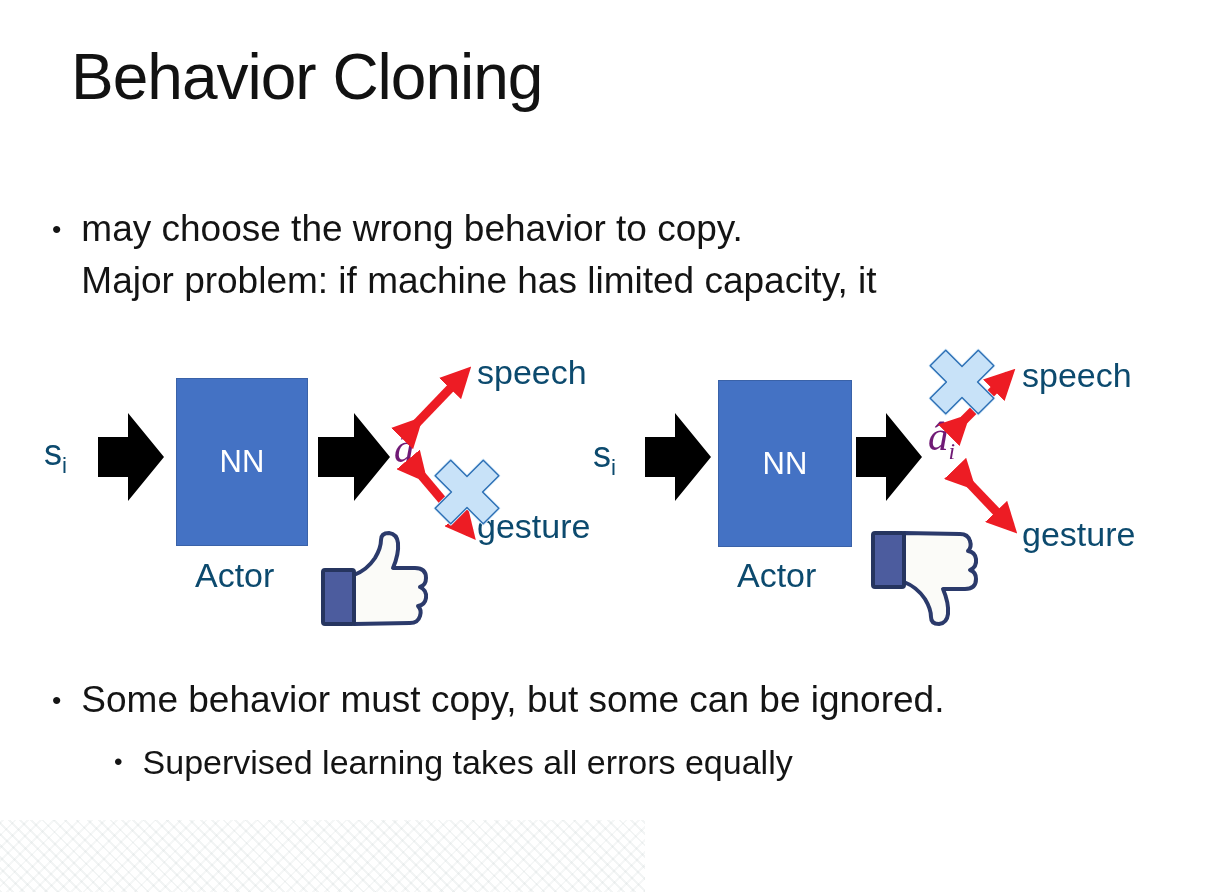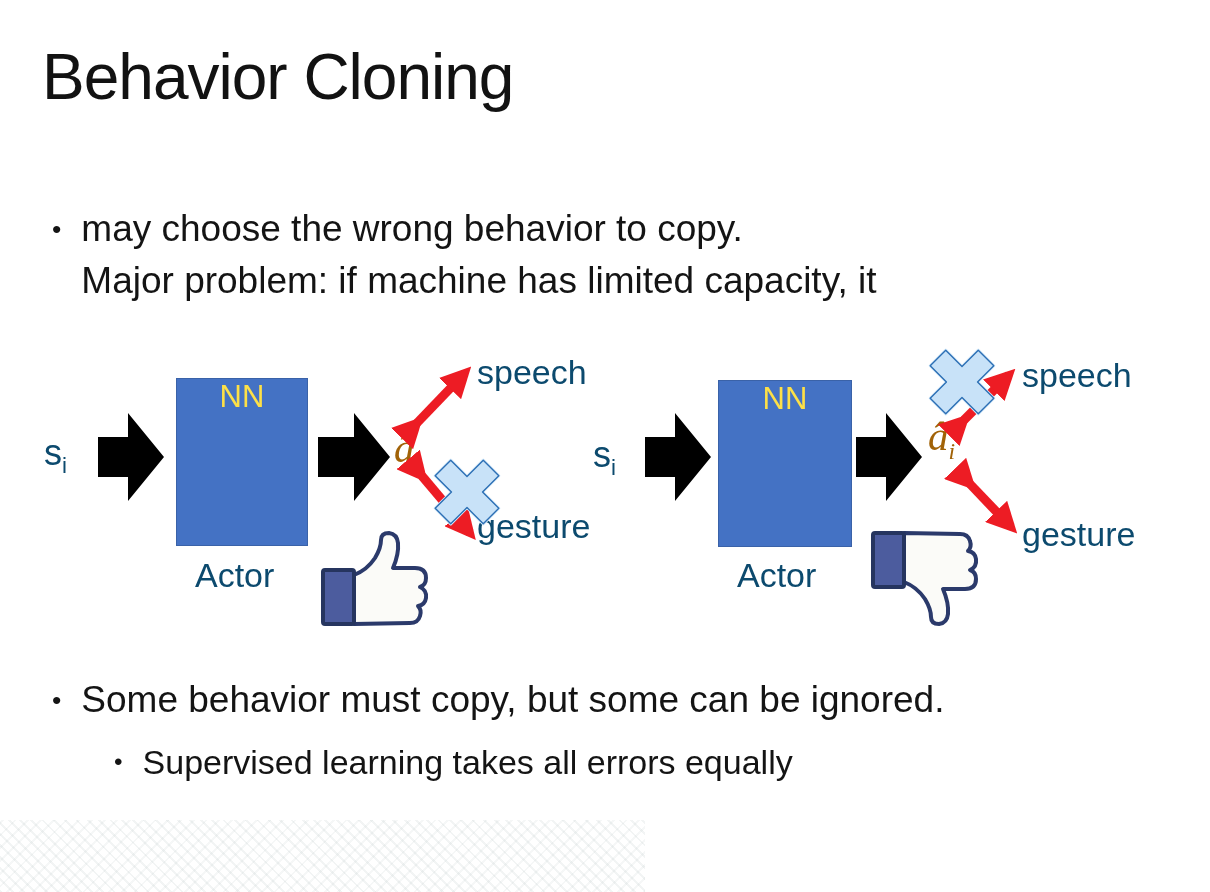--- a/index.html
+++ b/index.html
@@ -6,41 +6,41 @@
   .slide{
     position:relative;
     width:1210px;height:892px;
     background:#ffffff;
     overflow:hidden;
     font-family:"Liberation Sans", sans-serif;
     color:#141414;
   }
   .abs{position:absolute;}
   .title{
-    left:42px;top:40px;
+    left:71px;top:40px;
     font-size:64px;font-weight:400;letter-spacing:-1px;
     color:#121212;
   }
   .bullet{display:flex;align-items:flex-start;}
   .bullet .marker{font-size:0.72em;line-height:52px;margin-right:20px;color:#141414;}
   .bullet .btext{font-size:inherit;}
   .b-l1{font-size:37px;}
   .b-l1 .bline{line-height:52px;}
   .b-l2{font-size:34px;}
   .b-l2 .bline{line-height:48px;text-align:center;}
   .nn-box{
     background:#4472C4;border:1px solid #3A62A8;
-    display:flex;align-items:flex-start;justify-content:center;
-    color:#fde047;font-size:31px;
+    display:flex;align-items:center;justify-content:center;
+    color:#ffffff;font-size:31px;
   }
   .dlabel{font-size:34px;color:#0c4a6e;white-space:nowrap;}
   .dlabel sub{font-size:0.62em;}
   .ahat{
     font-family:"Liberation Serif", serif;font-style:italic;
-    font-size:41px;color:#a16207;white-space:nowrap;
+    font-size:41px;color:#701a75;white-space:nowrap;
   }
   .ahat sub{font-size:0.58em;font-style:italic;}
   .overlay-svg{left:0;top:0;pointer-events:none;}
   .texture{
     left:0;top:820px;width:645px;height:72px;
     background:
       repeating-linear-gradient(45deg, rgba(150,168,168,0.12) 0 2px, transparent 2px 8px),
       repeating-linear-gradient(-45deg, rgba(150,168,168,0.09) 0 2px, transparent 2px 9px);
   }
 </style>

